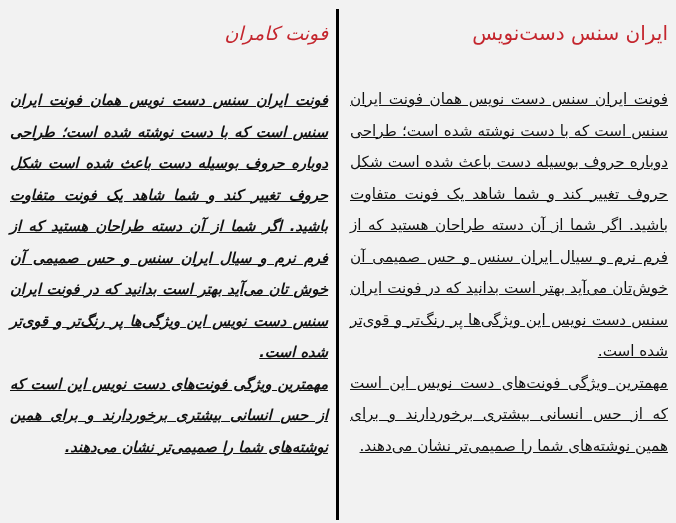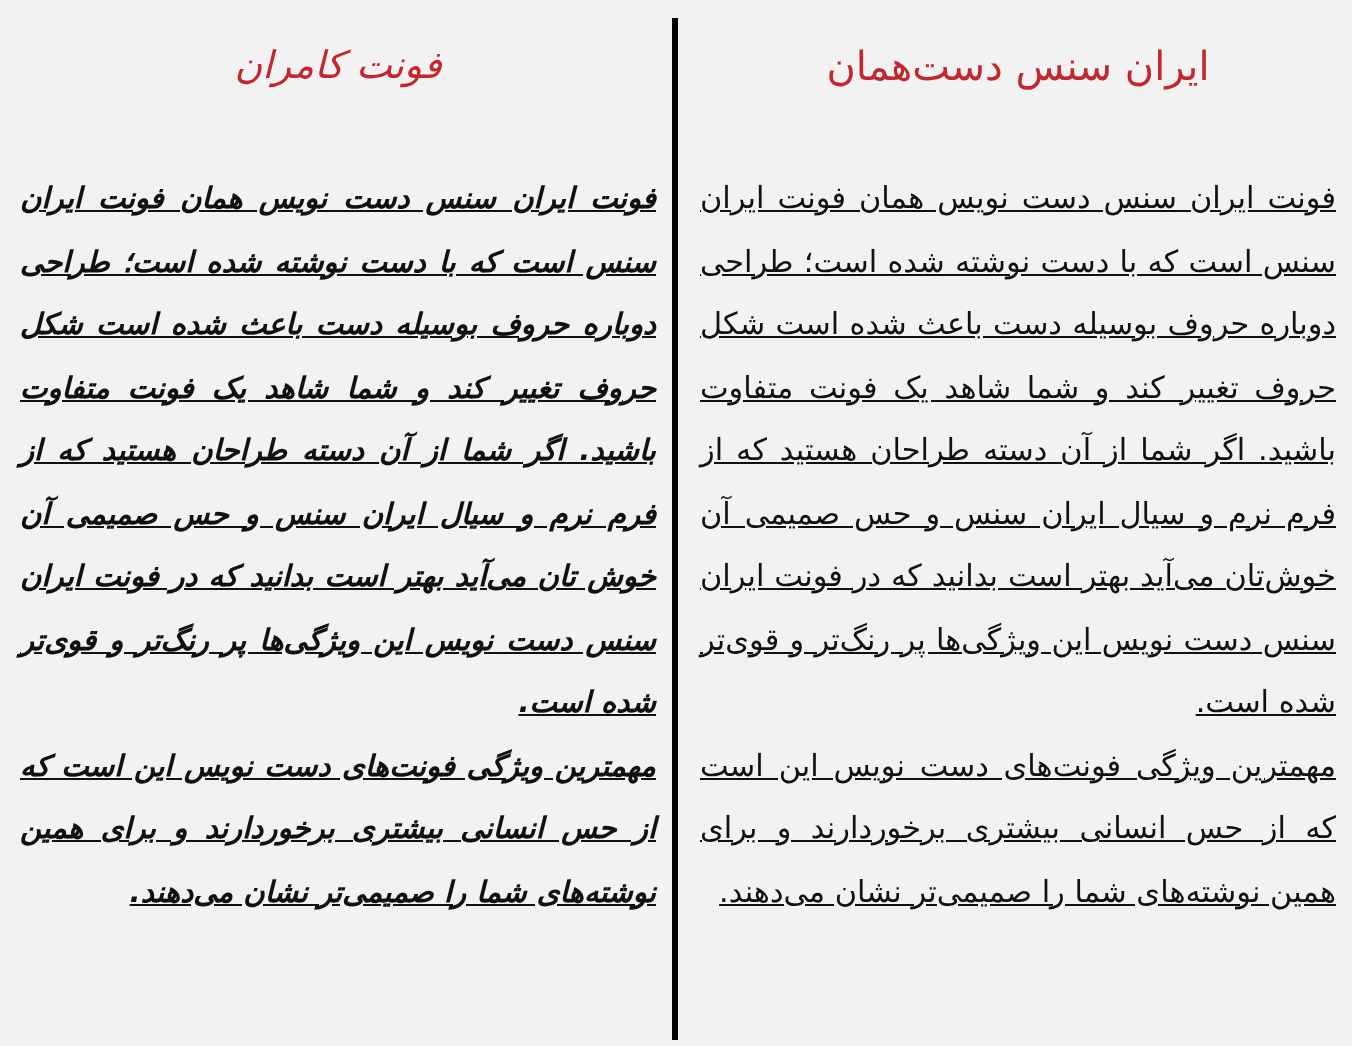--- a/index.html
+++ b/index.html
@@ -29,21 +29,20 @@
       height: 523px;
       direction: rtl;
     }
     .col-right { left: 350px; width: 318px; }
     .col-left  { left: 10px;  width: 318px; }
     .title {
       position: absolute;
       top: 18px;
       left: 0;
       right: 0;
-      text-align: center;
       color: #c4262e;
       font-size: 20px;
       line-height: 30px;
     }
     .col-left .title {
       font-family: "DejaVu Serif", serif;
       font-style: italic;
       font-size: 19px;
     }
     .body-text {
@@ -61,21 +60,21 @@
       font-weight: bold;
       font-family: "DejaVu Sans", sans-serif;
       font-size: 14.6px;
     }
     .para { margin: 0; text-decoration: underline; }
   </style>
 </head>
 <body>
 
 <div class="col col-right">
-  <div class="title">ایران سنس دست‌همان</div>
+  <div class="title">ایران سنس دست‌نویس</div>
   <div class="body-text">
     <p class="para">فونت ایران سنس دست نویس همان فونت ایران سنس است که با دست نوشته شده است؛ طراحی دوباره حروف بوسیله دست باعث شده است شکل حروف تغییر کند و شما شاهد یک فونت متفاوت باشید. اگر شما از آن دسته طراحان هستید که از فرم نرم و سیال ایران سنس و حس صمیمی آن خوش‌تان می‌آید بهتر است بدانید که در فونت ایران سنس دست نویس این ویژگی‌ها پر رنگ‌تر و قوی‌تر شده است.</p>
     <p class="para">مهمترین ویژگی فونت‌های دست نویس این است که از حس انسانی بیشتری برخوردارند و برای همین نوشته‌های شما را صمیمی‌تر نشان می‌دهند.</p>
   </div>
 </div>
 
 <div class="divider"></div>
 
 <div class="col col-left">
   <div class="title">فونت کامران</div>

